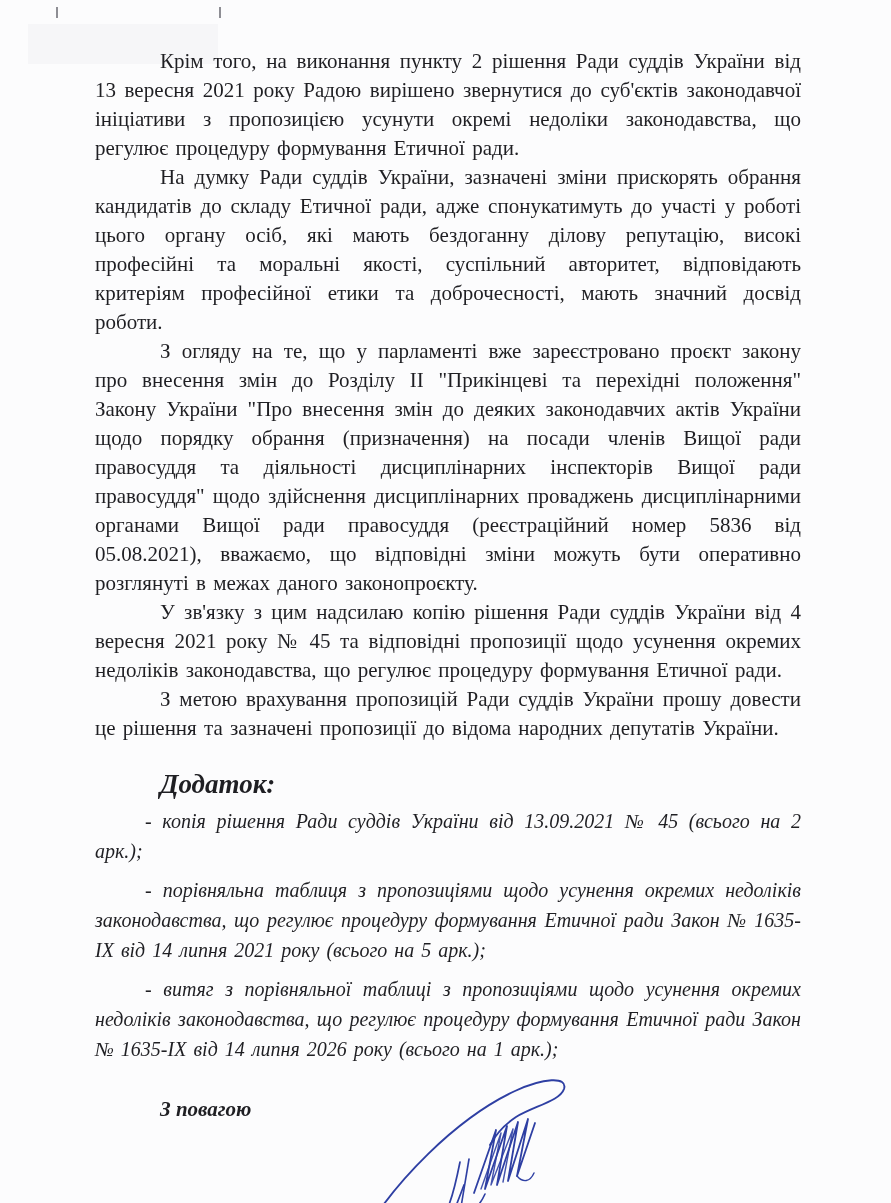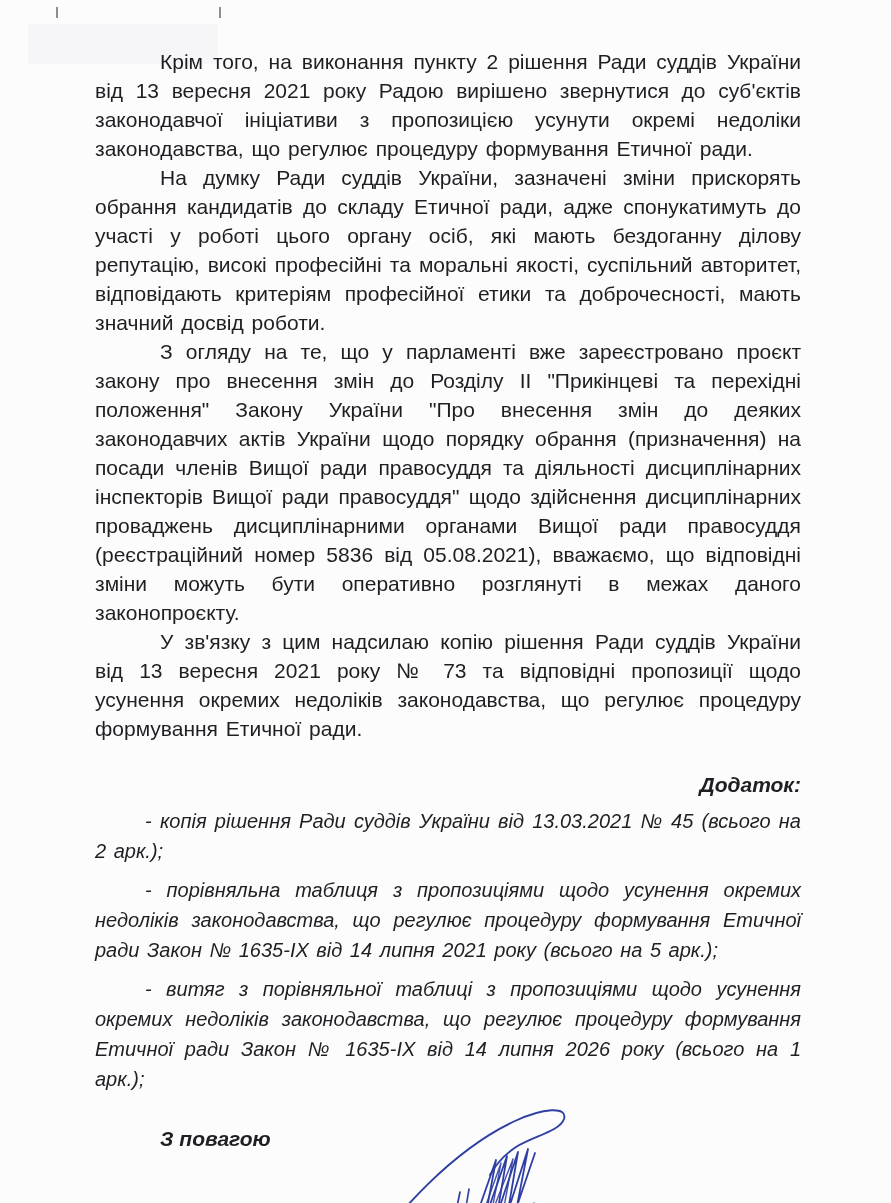--- a/index.html
+++ b/index.html
@@ -7,21 +7,21 @@
     padding: 0;
     background: #f4f4f6;
   }
   .page {
     position: relative;
     width: 891px;
     height: 1203px;
     margin: 0 auto;
     background: #fcfcfd;
     overflow: hidden;
-    font-family: Liberation Sans, sans-serif;
+    font-family: Liberation Serif, serif;
     color: #1f1f23;
   }
   
   .scan-shade {
     position: absolute;
     left: 28px; top: 24px;
     width: 190px; height: 40px;
     background: #f0f0f4;
     opacity: .55;
   }
@@ -44,26 +44,25 @@
     line-height: 29px;
     text-align: justify;
     text-indent: 65px;
     word-spacing: 2px;
   }
   .attachments {
     margin-top: 27px;
   }
   .attach-heading {
     margin: 0 0 7px 0;
-    font-size: 21px;
+    font-size: 27px;
     line-height: 29px;
     font-weight: bold;
     font-style: italic;
     text-indent: 65px;
-    text-align: right;
   }
   p.attach-item {
     margin: 0 0 9px 0;
     font-size: 20px;
     line-height: 30px;
     font-style: italic;
     text-align: justify;
     text-indent: 50px;
     word-spacing: 2px;
   }
@@ -94,25 +93,26 @@
 
   <div class="scan-shade"></div>
   <div class="speck speck-a"></div>
   <div class="speck speck-b"></div>
 
   <div class="content">
 
     <p class="body-par">Крім того, на виконання пункту 2 рішення Ради суддів України від 13 вересня 2021 року Радою вирішено звернутися до суб'єктів законодавчої ініціативи з пропозицією усунути окремі недоліки законодавства, що регулює процедуру формування Етичної ради.</p>
     <p class="body-par">На думку Ради суддів України, зазначені зміни прискорять обрання кандидатів до складу Етичної ради, адже спонукатимуть до участі у роботі цього органу осіб, які мають бездоганну ділову репутацію, високі професійні та моральні якості, суспільний авторитет, відповідають критеріям професійної етики та доброчесності, мають значний досвід роботи.</p>
     <p class="body-par">З огляду на те, що у парламенті вже зареєстровано проєкт закону про внесення змін до Розділу II "Прикінцеві та перехідні положення" Закону України "Про внесення змін до деяких законодавчих актів України щодо порядку обрання (призначення) на посади членів Вищої ради правосуддя та діяльності дисциплінарних інспекторів Вищої ради правосуддя" щодо здійснення дисциплінарних проваджень дисциплінарними органами Вищої ради правосуддя (реєстраційний номер 5836 від 05.08.2021), вважаємо, що відповідні зміни можуть бути оперативно розглянуті в межах даного законопроєкту.</p>
-    <p class="body-par">У зв'язку з цим надсилаю копію рішення Ради суддів України від 13 вересня 2021 року № 73 та відповідні пропозиції щодо усунення окремих недоліків законодавства, що регулює процедуру формування Етичної ради.</p>
+    <p class="body-par">У зв'язку з цим надсилаю копію рішення Ради суддів України від 4 вересня 2021 року № 45 та відповідні пропозиції щодо усунення окремих недоліків законодавства, що регулює процедуру формування Етичної ради.</p>
+    <p class="body-par">З метою врахування пропозицій Ради суддів України прошу довести це рішення та зазначені пропозиції до відома народних депутатів України.</p>
 
     <div class="attachments">
       <p class="attach-heading">Додаток:</p>
-      <p class="attach-item">- копія рішення Ради суддів України від 13.03.2021 № 45 (всього на 2 арк.);</p>
+      <p class="attach-item">- копія рішення Ради суддів України від 13.09.2021 № 45 (всього на 2 арк.);</p>
       <p class="attach-item">- порівняльна таблиця з пропозиціями щодо усунення окремих недоліків законодавства, що регулює процедуру формування Етичної ради Закон № 1635-IX від 14 липня 2021 року (всього на 5 арк.);</p>
       <p class="attach-item">- витяг з порівняльної таблиці з пропозиціями щодо усунення окремих недоліків законодавства, що регулює процедуру формування Етичної ради Закон № 1635-IX від 14 липня 2026 року (всього на 1 арк.);</p>
     </div>
 
     <div class="closing">
       <p class="regards">З повагою</p>
 
       <svg class="signature-svg" viewBox="0 0 240 170" fill="none" xmlns="http://www.w3.org/2000/svg">
 
         <path d="M 12 156 C 38 114, 96 50, 158 21 C 186 8, 211 6, 207 19 C 203 31, 177 36, 159 47 C 147 55, 139 64, 133 75" stroke="#2e3fa3" stroke-width="1.9" stroke-linecap="round"></path>

